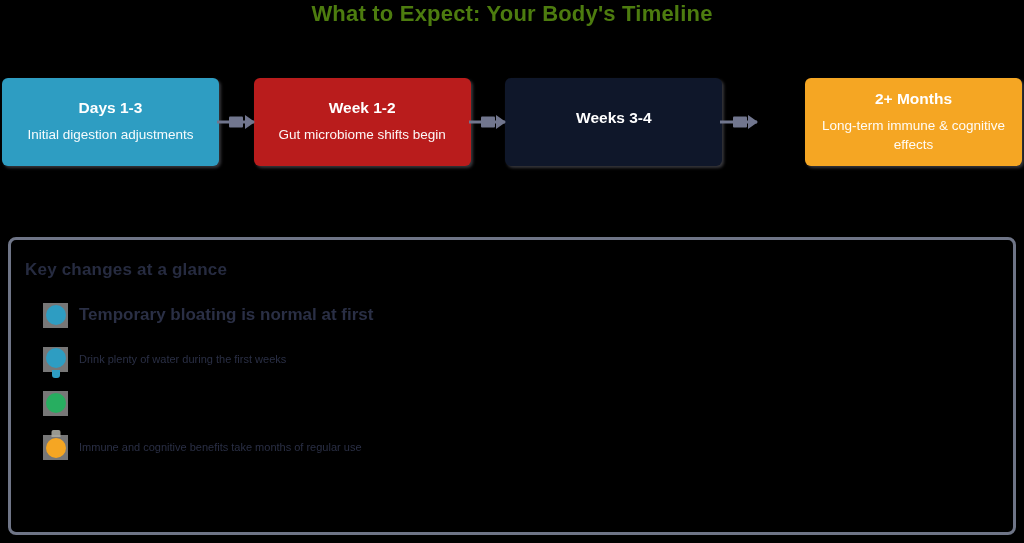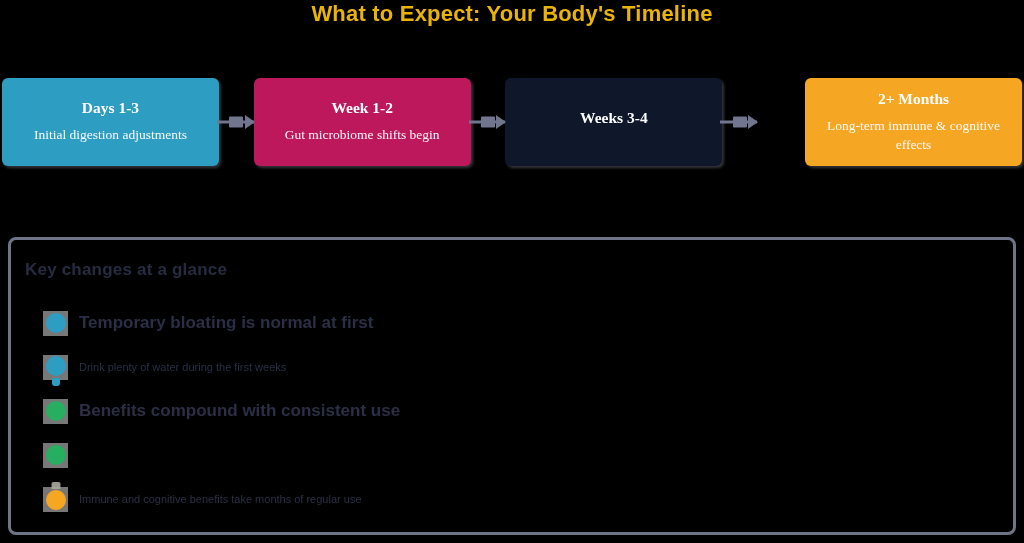--- a/index.html
+++ b/index.html
@@ -9,28 +9,28 @@
     font-family:"Liberation Sans", sans-serif;
     position:relative;
     overflow:hidden;
   }
 
   
   .page-title {
     position:absolute; top:1px; left:0; right:0;
     text-align:center;
     font-size:22px; font-weight:bold;
-    color:#eab308;
+    color:#4d7c0f;
     letter-spacing:.2px;
   }
 
   
   .timeline {
     position:absolute; top:78px; left:2px; right:2px;
-    display:flex; align-items:center;font-family:Liberation Serif, serif;
+    display:flex; align-items:center;
   }
   .stage-box {
     width:217px; height:88px;
     border-radius:6px;
     display:flex; flex-direction:column; justify-content:center; align-items:center;
     text-align:center;
     padding:6px 10px;
     box-shadow:2px 2px 3px rgba(120,120,130,.45);
     flex-shrink:0;
   }
@@ -60,21 +60,21 @@
   }
 
   
   .notes-panel {
     position:absolute; top:237px; left:8px; right:8px; height:298px;
     border:3px solid #6F7587; border-radius:8px;
     background:transparent;
     padding:20px 14px 0 14px;
   }
   .notes-heading {
-    font-size:17px; font-weight:bold; color:#262B40; margin-bottom:30px;
+    font-size:17px; font-weight:bold; color:#262B40; margin-bottom:22px;
     letter-spacing:.2px;
   }
   .bullet-row {
     display:flex; align-items:center; margin:0 0 18px 18px; min-height:26px;
   }
   .bullet-row .text { color:#2A2F45; font-size:11px; }
   .bullet-row.bold .text { font-size:17px; font-weight:bold; }
 
   .marker {
     position:relative; width:25px; height:25px; margin-right:11px;
@@ -111,21 +111,21 @@
     <div class="stage-label">Days 1-3</div>
     <div class="stage-desc">Initial digestion adjustments</div>
   </div>
 
   <div class="connector">
     <span class="line" style="background: rgb(113, 118, 142);"></span>
     <span class="mid" style="background: rgb(113, 118, 142);"></span>
     <span class="head" style="border-left-color: rgb(113, 118, 142);"></span>
   </div>
 
-  <div class="stage-box" style="background: #be185d;">
+  <div class="stage-box" style="background: #b91c1c;">
     <div class="stage-label">Week 1-2</div>
     <div class="stage-desc">Gut microbiome shifts begin</div>
   </div>
 
   <div class="connector">
     <span class="line" style="background: rgb(113, 118, 142);"></span>
     <span class="mid" style="background: rgb(113, 118, 142);"></span>
     <span class="head" style="border-left-color: rgb(113, 118, 142);"></span>
   </div>
 
@@ -157,26 +157,20 @@
   </div>
 
   <div class="bullet-row">
     <span class="marker tab-bottom">
         <span class="dot" style="background: rgb(46, 157, 194);"></span>
         <span class="tab" style="background: rgb(46, 157, 194);"></span>
       </span>
     <span class="text">Drink plenty of water during the first weeks</span>
   </div>
 
-  <div class="bullet-row bold">
-    <span class="marker">
-        <span class="dot" style="background: rgb(39, 174, 96);"></span>
-      </span>
-    <span class="text">Benefits compound with consistent use</span>
-  </div>
 
   <div class="bullet-row">
     <span class="marker">
         <span class="dot" style="background: rgb(39, 174, 96);"></span>
       </span>
   </div>
 
   <div class="bullet-row">
     <span class="marker tab-top">
         <span class="dot" style="background: rgb(245, 166, 35);"></span>

